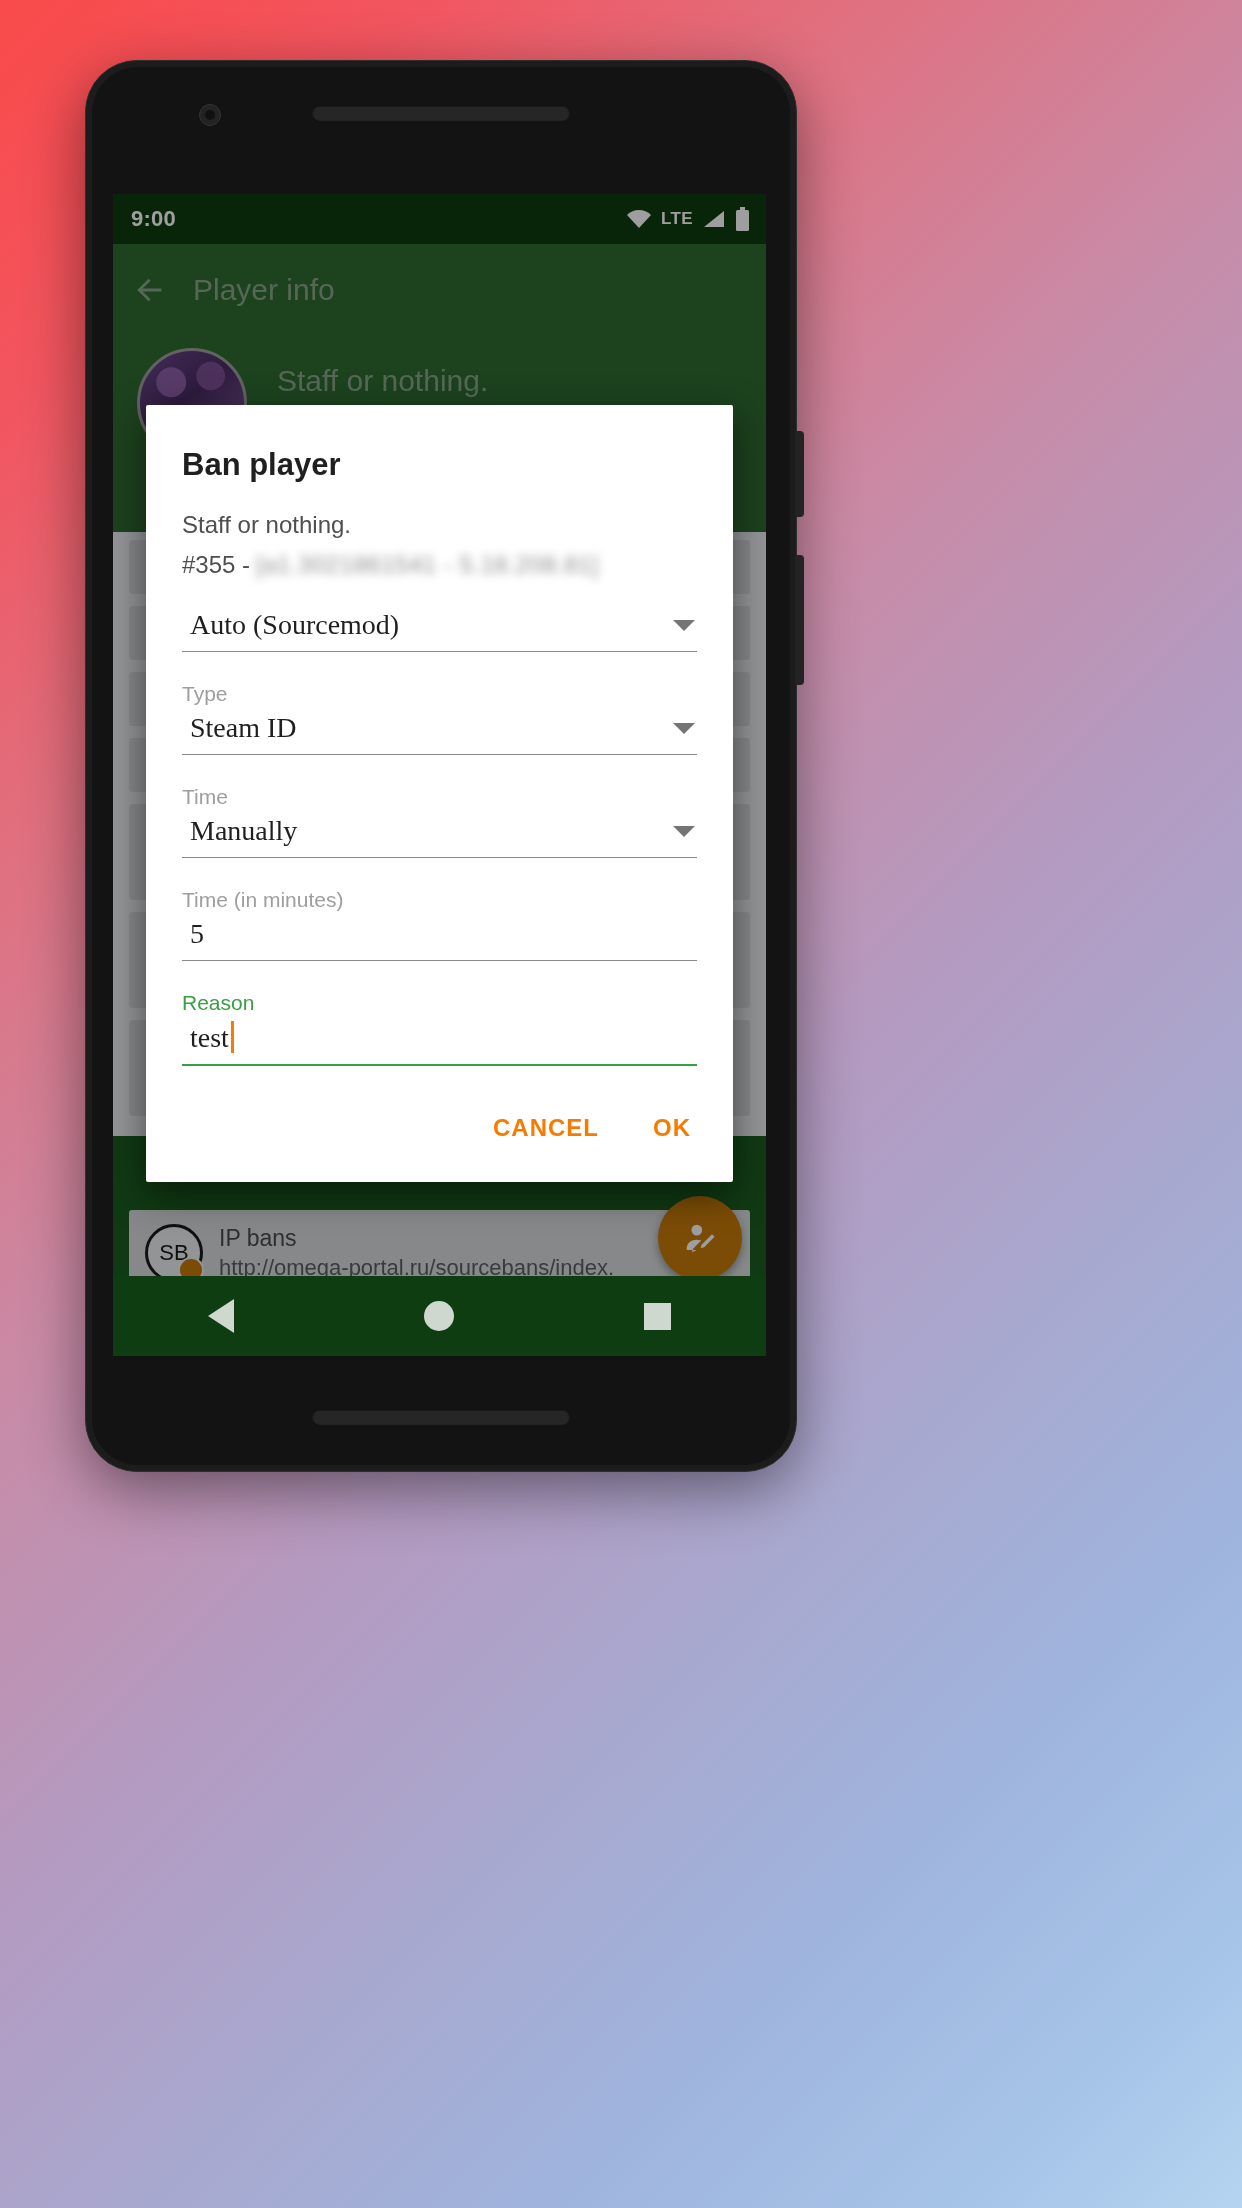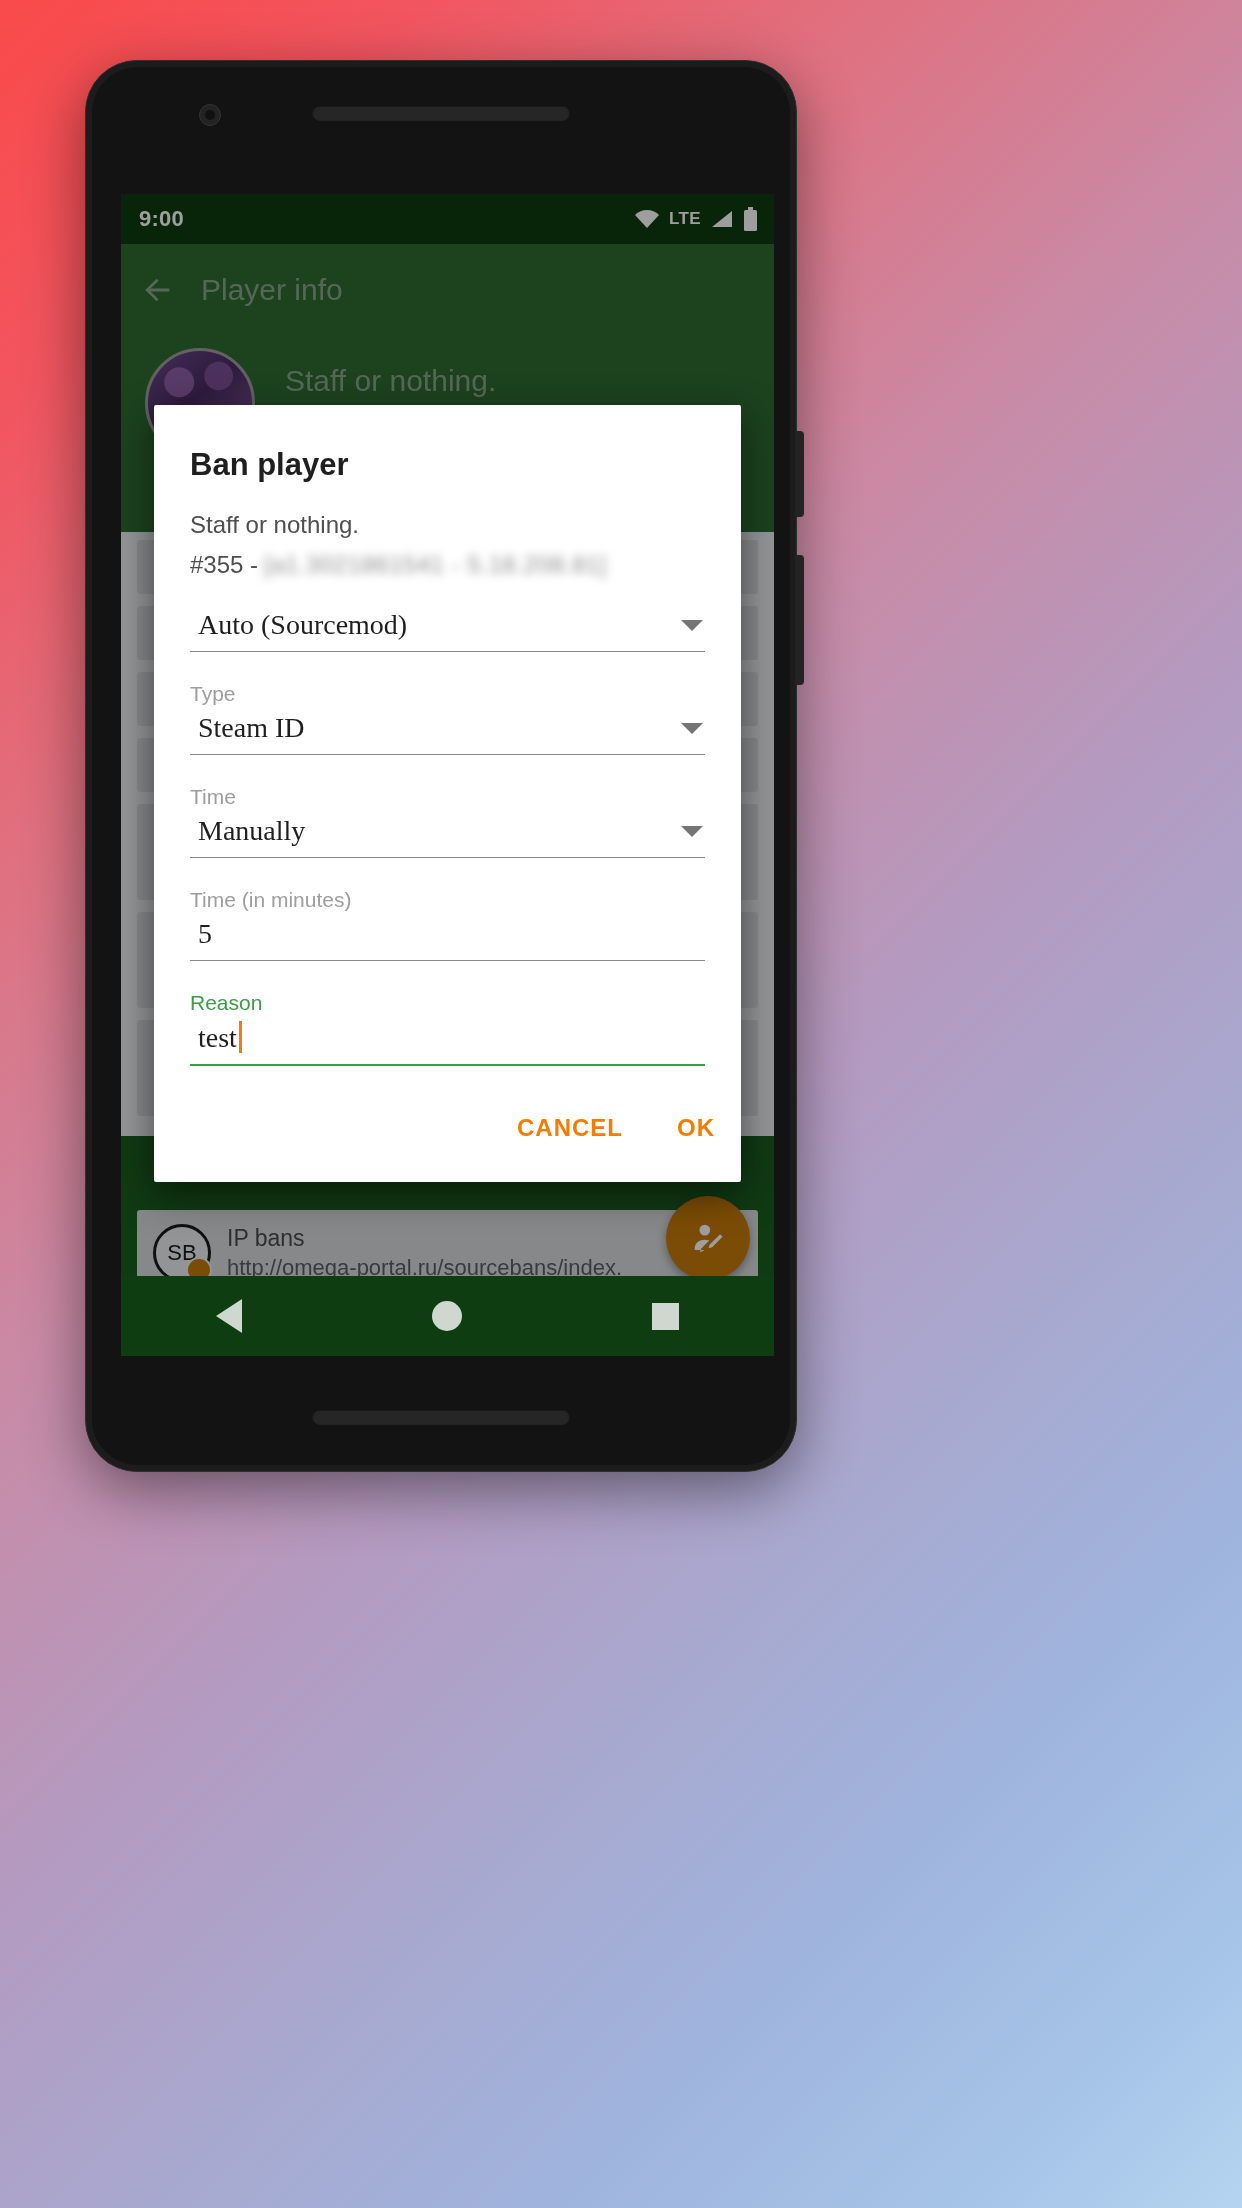--- a/index.html
+++ b/index.html
@@ -72,21 +72,20 @@
   .side-btn.power { top: 370px; height: 86px; }
   .side-btn.vol   { top: 494px; height: 130px; }
 
   
   .screen {
     position: absolute;
     left: 27px; top: 133px;
     width: 653px; height: 1162px;
     background: #1b5e20;
     overflow: hidden;
-    margin-left: 8px;
   }
 
   
   .status-bar {
     height: 50px;
     background: #0d3d11;
     display: flex;
     align-items: center;
     justify-content: space-between;
     padding: 0 16px 0 18px;
@@ -282,21 +281,21 @@
     border-left: 11px solid transparent;
     border-right: 11px solid transparent;
     border-top: 11px solid #757575;
     margin-bottom: 10px;
   }
 
   .dialog-actions {
     display: flex;
     justify-content: flex-end;
     gap: 10px;
-    padding: 34px 4px 26px 36px;
+    padding: 34px 20px 26px 36px;
   }
   .dialog-btn {
     background: none; border: none;
     color: #f57c00;
     font-size: 24px;
     font-weight: bold;
     letter-spacing: 1px;
     padding: 14px 22px;
     cursor: pointer;
     font-family: "Liberation Sans", sans-serif;

